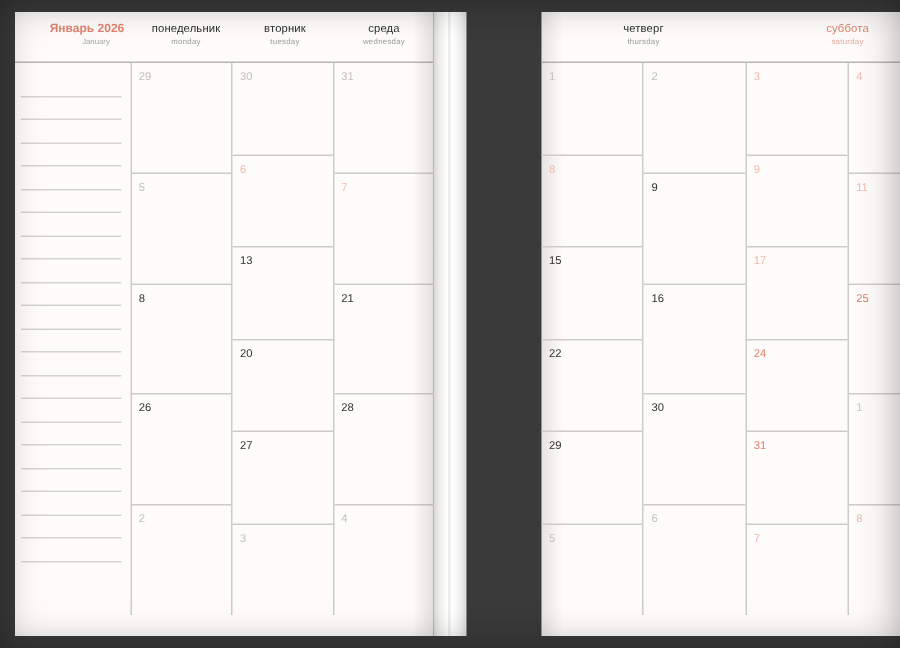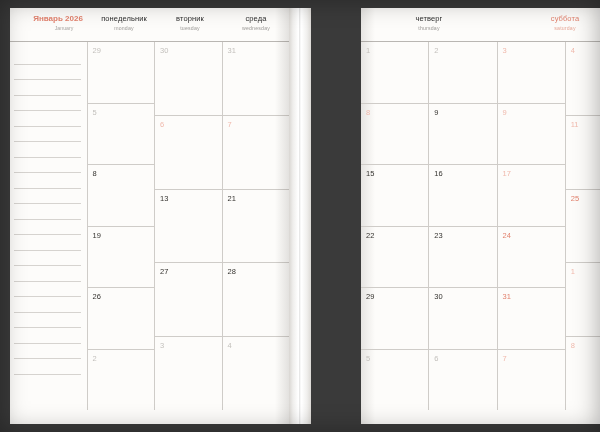--- a/index.html
+++ b/index.html
@@ -222,38 +222,38 @@
           <div class="daycell">
             <div class="dnum dim">29</div>
           </div>
           <div class="daycell">
             <div class="dnum dim">5</div>
           </div>
           <div class="daycell">
             <div class="dnum">8</div>
           </div>
           <div class="daycell">
-            <div class="dnum">19</div>
-          </div>
-          <div class="daycell">
             <div class="dnum">26</div>
           </div>
           <div class="daycell">
             <div class="dnum dim">2</div>
           </div>
         </div>
       <div class="col" id="lcol1">
           <div class="daycell">
             <div class="dnum dim">30</div>
           </div>
           <div class="daycell">
             <div class="dnum redlight">6</div>
           </div>
           <div class="daycell">
             <div class="dnum">13</div>
+          </div>
+          <div class="daycell">
+            <div class="dnum">20</div>
           </div>
           <div class="daycell">
             <div class="dnum">27</div>
           </div>
           <div class="daycell">
             <div class="dnum dim">3</div>
           </div>
         </div>
       <div class="col" id="lcol2">
           <div class="daycell">
@@ -313,23 +313,20 @@
           <div class="daycell">
             <div class="dnum dim">2</div>
           </div>
           <div class="daycell">
             <div class="dnum">9</div>
           </div>
           <div class="daycell">
             <div class="dnum">16</div>
           </div>
           <div class="daycell">
-            <div class="dnum">23</div>
-          </div>
-          <div class="daycell">
             <div class="dnum">30</div>
           </div>
           <div class="daycell">
             <div class="dnum dim">6</div>
           </div>
         </div>
       <div class="col" id="rcol2">
           <div class="daycell">
             <div class="dnum redlight">3</div>
           </div>

